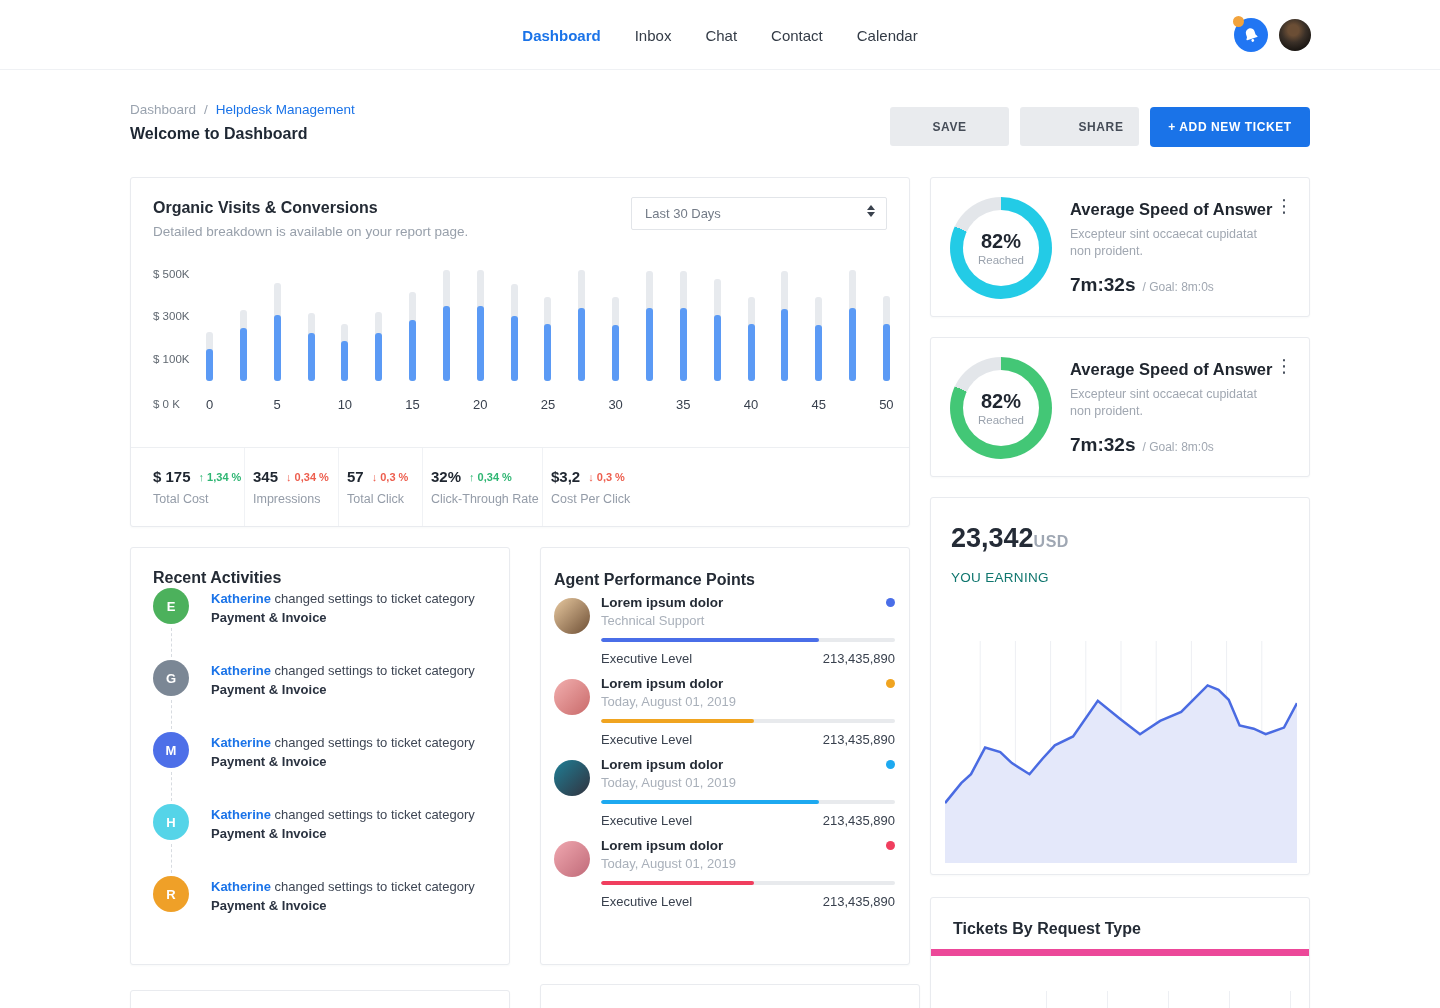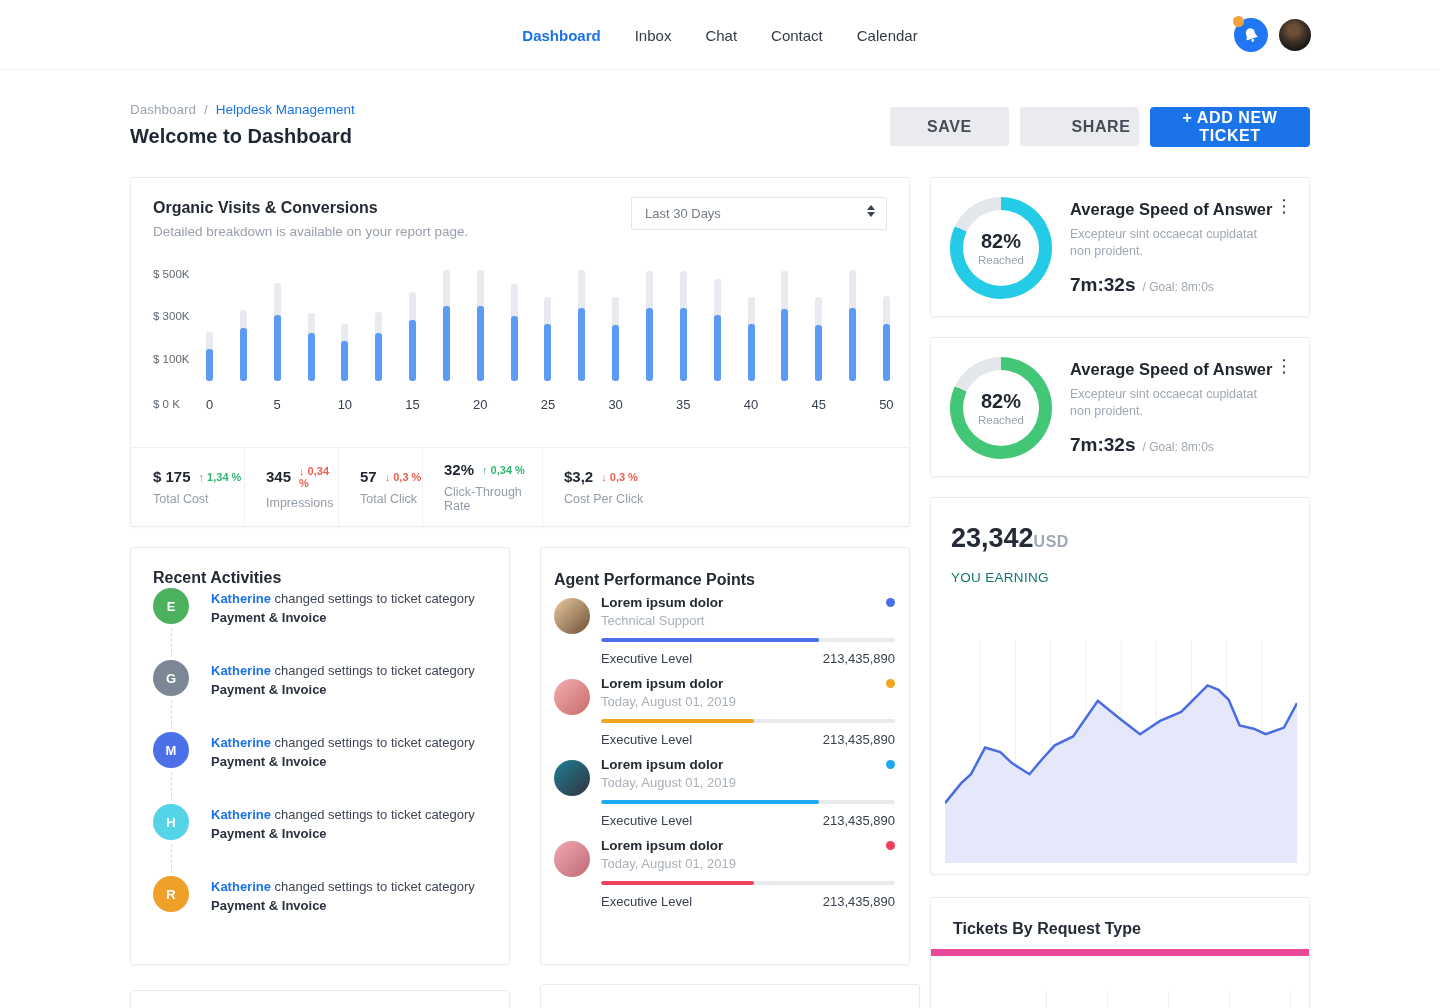--- a/index.html
+++ b/index.html
@@ -15,23 +15,23 @@
   .bell-btn { position:absolute; left:1234px; top:18px; width:34px; height:34px; border-radius:50%; background:#2176F3; cursor:pointer; }
   .bell-btn svg { position:absolute; left:8px; top:8px; width:18px; height:18px; transform:rotate(-18deg); }
   .bell-dot { position:absolute; left:-1px; top:-2px; width:11px; height:11px; border-radius:50%; background:#F2A33C; }
   .user-avatar { position:absolute; left:1279px; top:19px; width:32px; height:32px; border-radius:50%;
     background:radial-gradient(circle at 45% 35%, #6B4E35 0 20%, #3A3028 45%, #15120F 80%); cursor:pointer; }
 
   
   .breadcrumb { position:absolute; left:130px; top:102px; font-size:13.5px; color:#9AA3AF; }
   .breadcrumb .crumb-link { color:#1A73E8; cursor:pointer; }
   .breadcrumb .sep { margin:0 8px; color:#9AA3AF; }
-  .page-title { position:absolute; left:130px; top:125px; font-size:20px; font-weight:700; color:#1E2733; }
-
-  .btn { position:absolute; top:107px; height:39px; border:none; border-radius:3px; font-size:16px; font-weight:700;
+  .page-title { position:absolute; left:130px; top:125px; font-size:16px; font-weight:700; color:#1E2733; }
+
+  .btn { position:absolute; top:107px; height:39px; border:none; border-radius:3px; font-size:12px; font-weight:700;
     letter-spacing:.6px; cursor:pointer; font-family:"Liberation Sans", sans-serif; }
   .btn.gray { background:#E9EBEE; color:#454C57; width:119px; }
   #save-btn { left:890px; }
   #share-btn { left:1020px;padding-left:43px; }
   #add-ticket-btn { left:1150px; width:160px; height:40px; background:#1A73E8; color:#fff; border-radius:4px; }
 
   
   .card { position:absolute; background:#fff; border:1px solid #E9EBEF; border-radius:3px; box-shadow:0 1px 2px rgba(40,50,70,.03); }
 
   
@@ -47,21 +47,21 @@
 
   #organic-yticks .ytick { position:absolute; left:22px; width:50px; font-size:11.5px; color:#5F6770; white-space:nowrap; }
   #organic-bars { position:absolute; left:75px; top:88px; width:684px; height:115px; display:flex; justify-content:space-between; align-items:flex-end; }
   .bar-slot { position:relative; width:7px; height:100%; }
   .bar-slot div { position:absolute; bottom:0; left:0; width:7px; border-radius:3px; }
   #organic-xlabels { position:absolute; left:75px; top:219px; width:684px; display:flex; justify-content:space-between; }
   #organic-xlabels .xslot { width:7px; display:flex; justify-content:center; }
   #organic-xlabels span { font-size:13px; color:#39414E; white-space:nowrap; }
 
   .stats-row { position:absolute; left:0; right:0; bottom:0; height:79px; border-top:1px solid #EDEFF2; display:flex; }
-  .stat-cell { display:flex; flex-direction:column; justify-content:center; padding-left:21px; }
+  .stat-cell { display:flex; flex-direction:column; justify-content:center; padding-left:8px; }
   .stat-cell:first-child { padding-left:22px; }
   .stat-cell + .stat-cell { border-left:1px solid #F0F2F5; }
   .stat-top { display:flex; align-items:center; }
   .stat-value { font-size:15px; font-weight:700; color:#1F2630; }
   .stat-delta { font-size:11px; margin-left:8px; font-weight:700; }
   .stat-delta.up { color:#2FB673; } .stat-delta.down { color:#ED5E4E; }
   .stat-label { font-size:12.5px; color:#949CA8; margin-top:7px; }
 
   
   #recent-card { left:130px; top:547px; width:380px; height:418px; }

